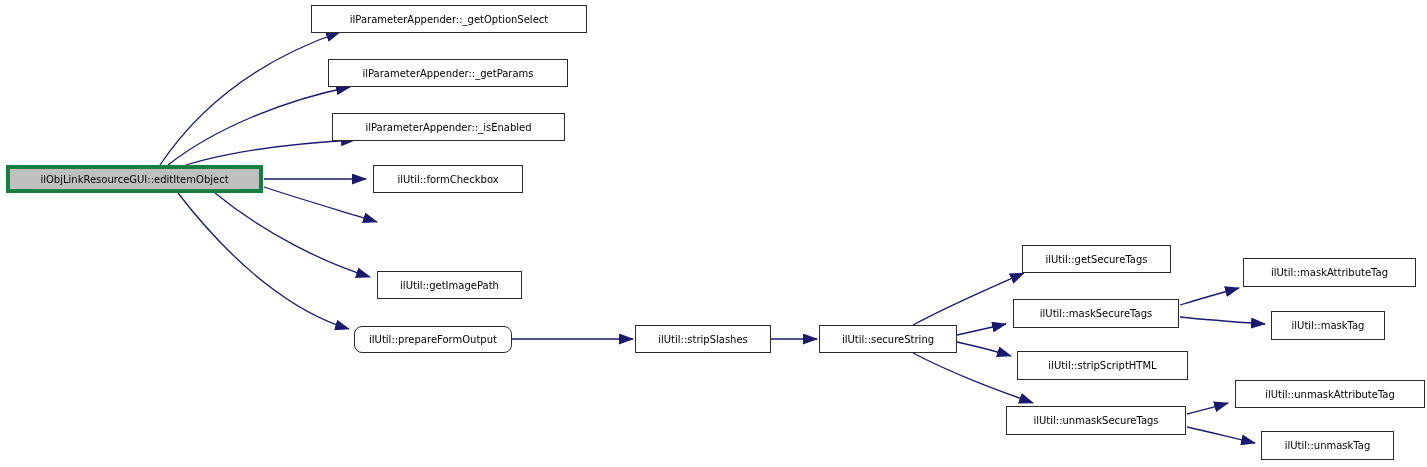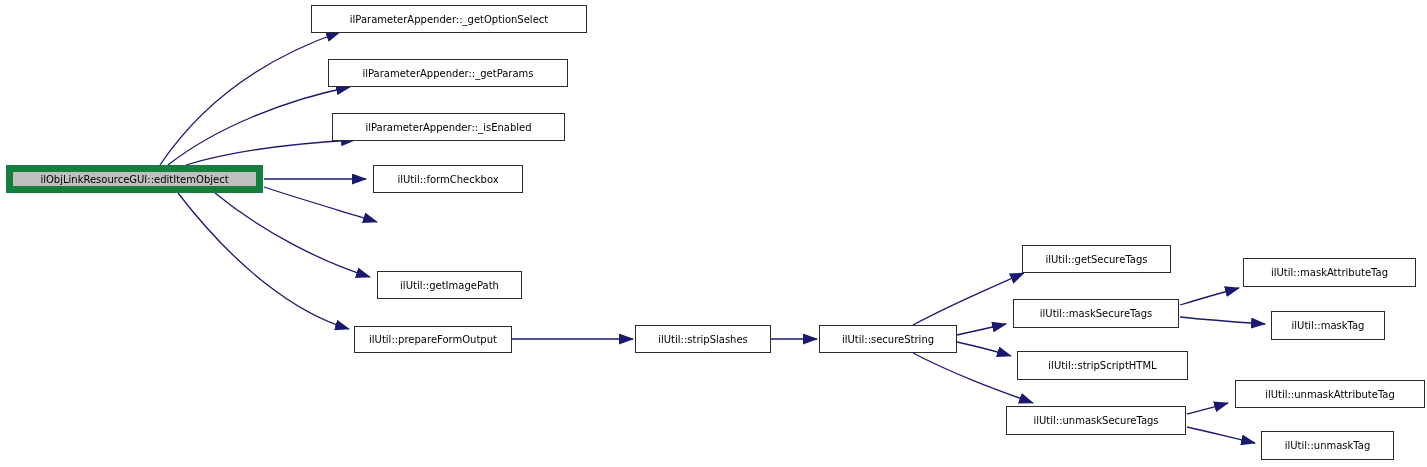--- a/index.html
+++ b/index.html
@@ -34,21 +34,21 @@
     display: flex;
     align-items: center;
     justify-content: center;
     font-size: 10px;
     color: #000000;
     white-space: nowrap;
     cursor: pointer;
   }
   .node.root {
     background: #bfbfbf;
-    border: 7px solid #15803d;
+    border: 4px solid #15803d;
     cursor: default;
   }
 </style>
 </head>
 <body>
 
 <div class="canvas">
 
   <svg class="edges" viewBox="0 0 1427 467" xmlns="http://www.w3.org/2000/svg">
     <defs>
@@ -74,21 +74,21 @@
     <path class="edge" marker-end="url(#arrow)" d="M1187,414 C1202,410 1214,407 1228,403"></path>
     <path class="edge" marker-end="url(#arrow)" d="M1187,427 C1210,432 1233,438 1255,443"></path>
   </svg>
 
   <div class="node root" style="left:6px;   top:165px; width:257px; height:28px;">ilObjLinkResourceGUI::editItemObject</div>
   <div class="node" style="left:311px; top:5px;   width:276px; height:28px;">ilParameterAppender::_getOptionSelect</div>
   <div class="node" style="left:328px; top:59px;  width:240px; height:28px;">ilParameterAppender::_getParams</div>
   <div class="node" style="left:332px; top:113px; width:233px; height:28px;">ilParameterAppender::_isEnabled</div>
   <div class="node" style="left:373px; top:165px; width:150px; height:28px;text-align:center;">ilUtil::formCheckbox</div>
   <div class="node" style="left:377px; top:271px; width:145px; height:28px;">ilUtil::getImagePath</div>
-  <div class="node" style="left:354px; top:326px; width:158px; height:27px;">ilUtil::prepareFormOutput</div>
+  <div class="node" style="left:354px; top:326px; width:158px; height:27px;border-radius:8px;">ilUtil::prepareFormOutput</div>
   <div class="node" style="left:635px; top:325px; width:136px; height:28px;">ilUtil::stripSlashes</div>
   <div class="node" style="left:819px; top:325px; width:138px; height:28px;">ilUtil::secureString</div>
   <div class="node" style="left:1022px;top:245px; width:149px; height:28px;">ilUtil::getSecureTags</div>
   <div class="node" style="left:1013px;top:299px; width:166px; height:29px;">ilUtil::maskSecureTags</div>
   <div class="node" style="left:1017px;top:351px; width:171px; height:29px;">ilUtil::stripScriptHTML</div>
   <div class="node" style="left:1006px;top:406px; width:180px; height:29px;">ilUtil::unmaskSecureTags</div>
   <div class="node" style="left:1243px;top:258px; width:173px; height:29px;">ilUtil::maskAttributeTag</div>
   <div class="node" style="left:1271px;top:311px; width:114px; height:29px;">ilUtil::maskTag</div>
   <div class="node" style="left:1261px;top:431px; width:133px; height:29px;">ilUtil::unmaskTag</div>
   <div class="node" style="left:1235px;top:380px; width:190px; height:28px;">ilUtil::unmaskAttributeTag</div>

